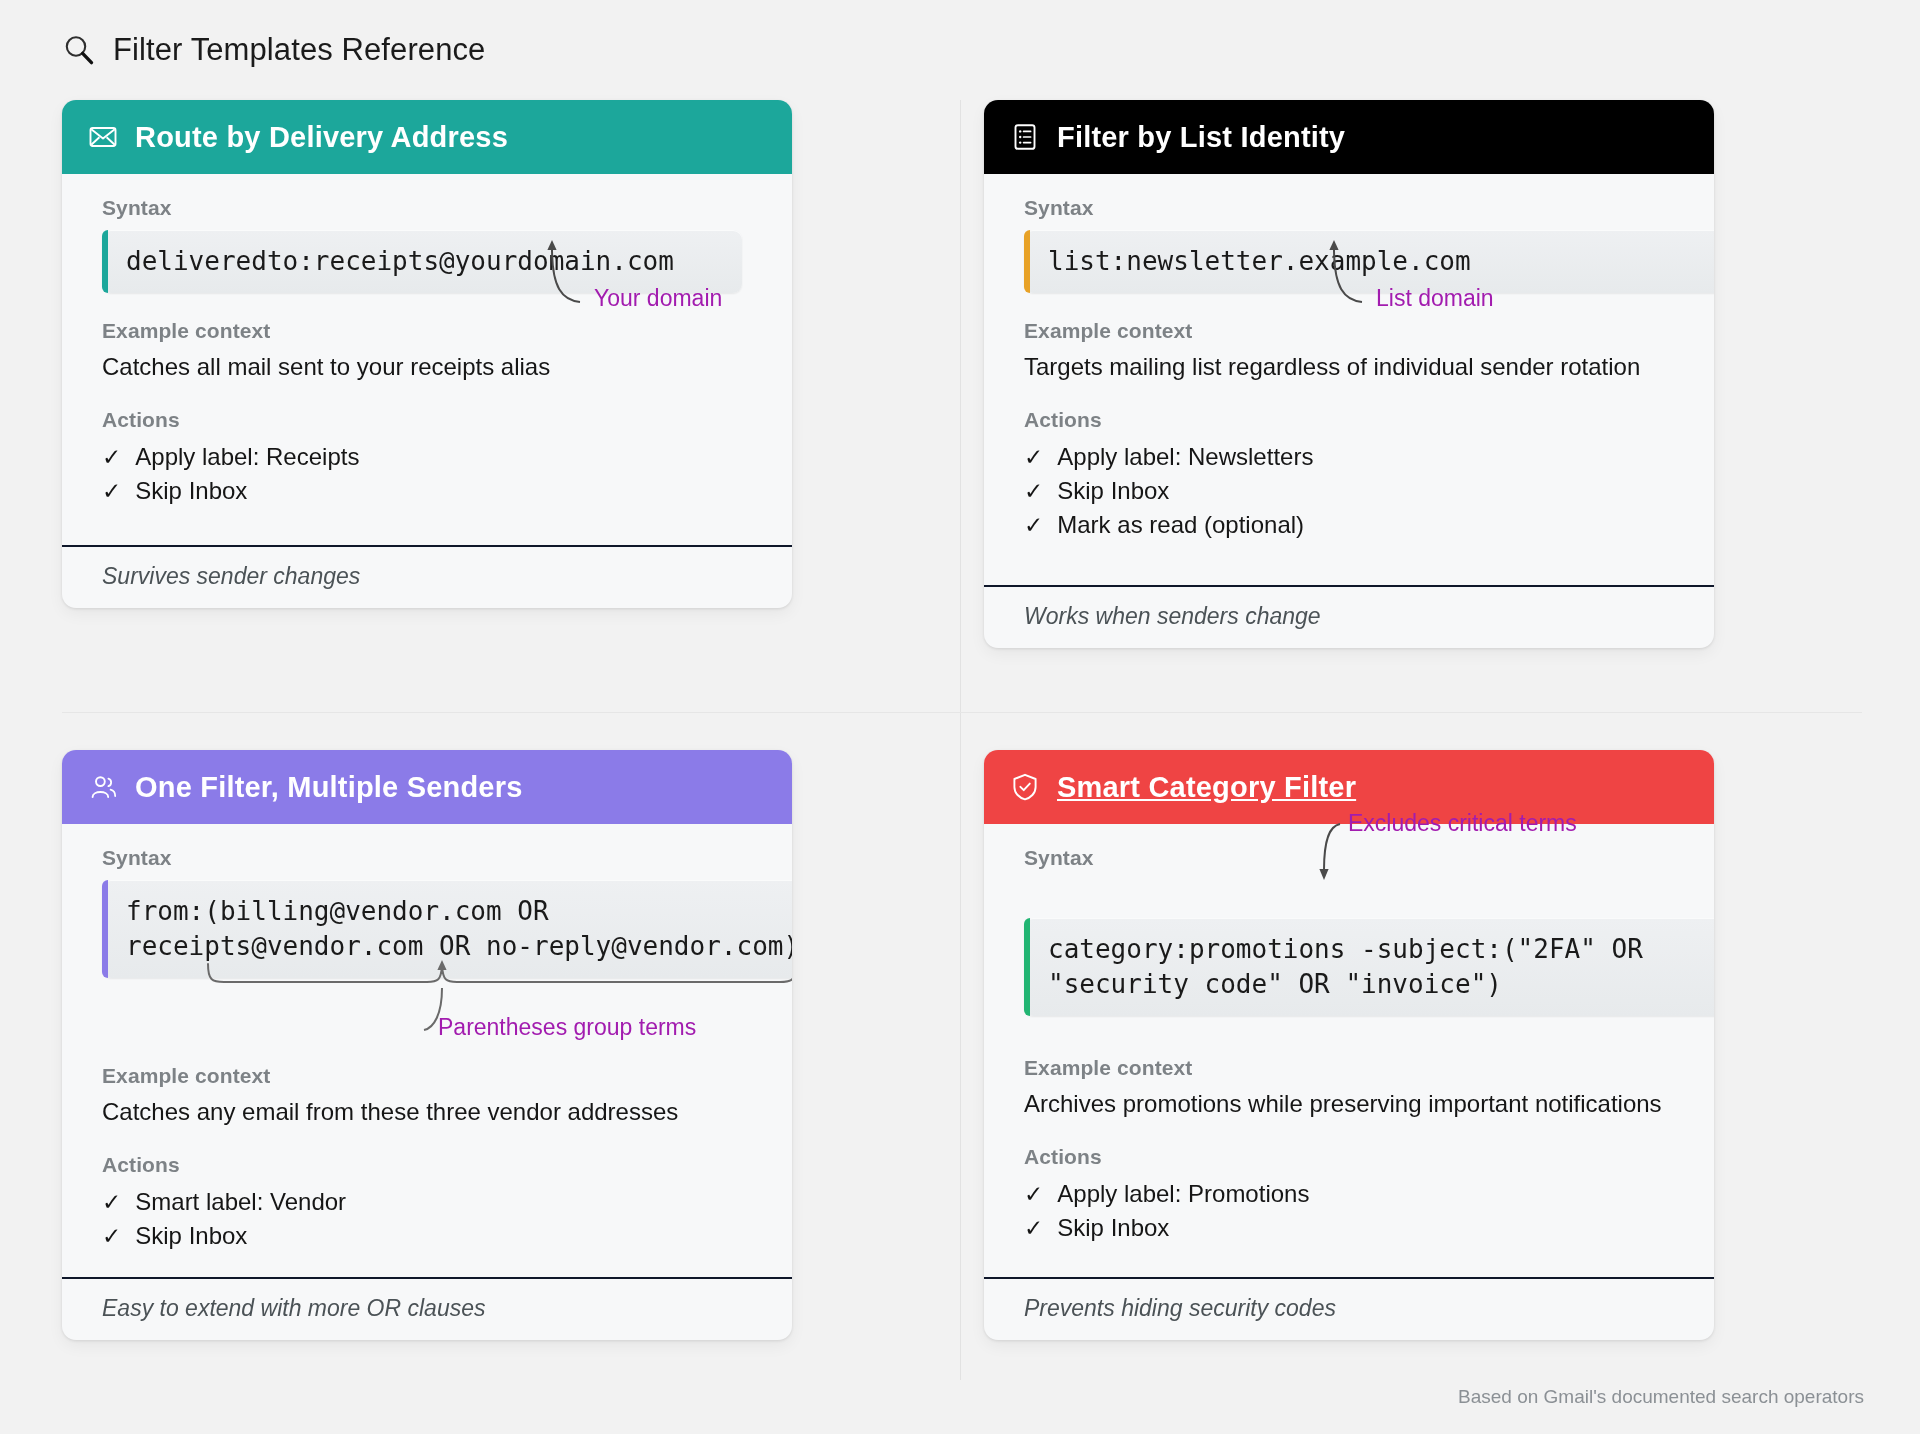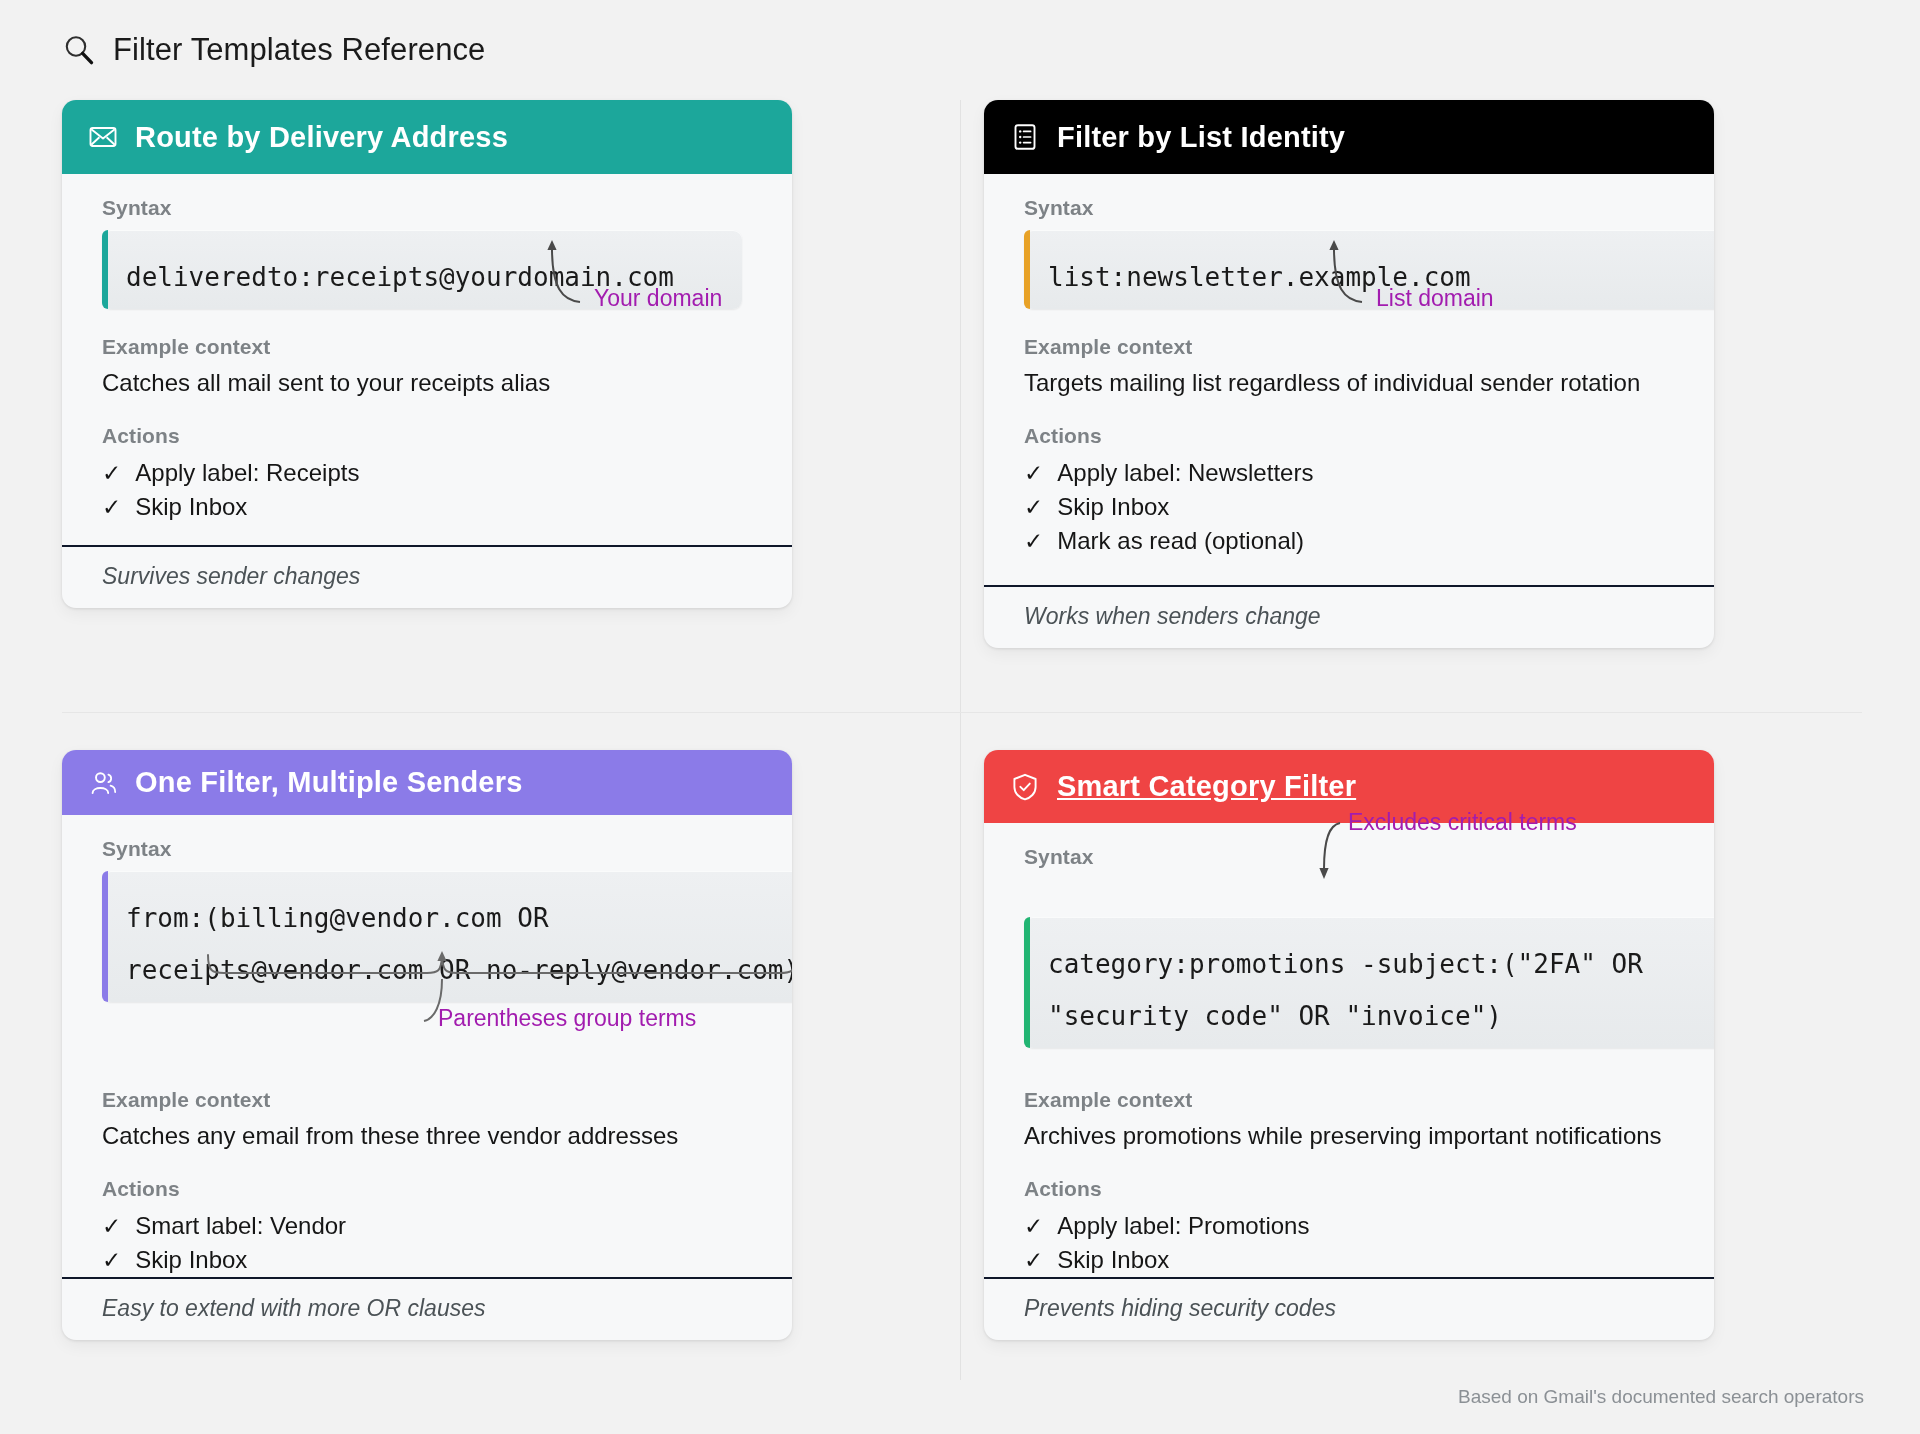--- a/index.html
+++ b/index.html
@@ -77,21 +77,20 @@
     min-width: 640px;
   }
   .code-box::before {
     content: ""; position: absolute; left: 0; top: 0; bottom: 0;
     width: 6px; border-radius: 9px 0 0 9px; background: var(--accent);
   }
   .code-text {
     font-family: "DejaVu Sans Mono", monospace;
     font-size: 26px; line-height: 1.35; color: #1a1a1a;
     white-space: pre;
-    margin-top: 16px;
   }
 
   .ctx-text { font-size: 24px; color: #161616; line-height: 1.3; }
 
   .actions-list { list-style: none; }
   .actions-list li {
     font-size: 24px; color: #161616; line-height: 1.42;
     display: flex; align-items: baseline; gap: 14px;
   }
   .check { color: #161616; font-size: 23px; }

